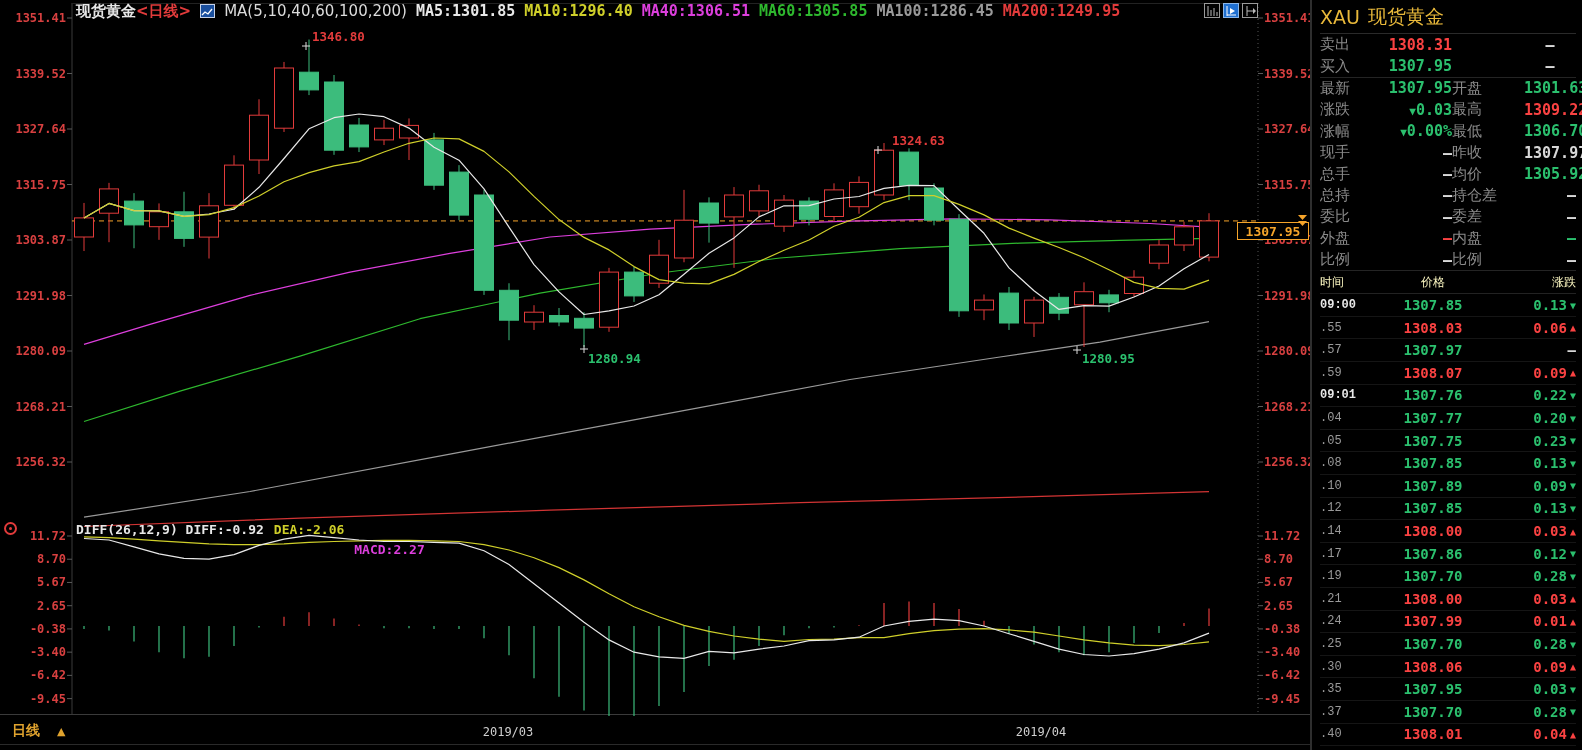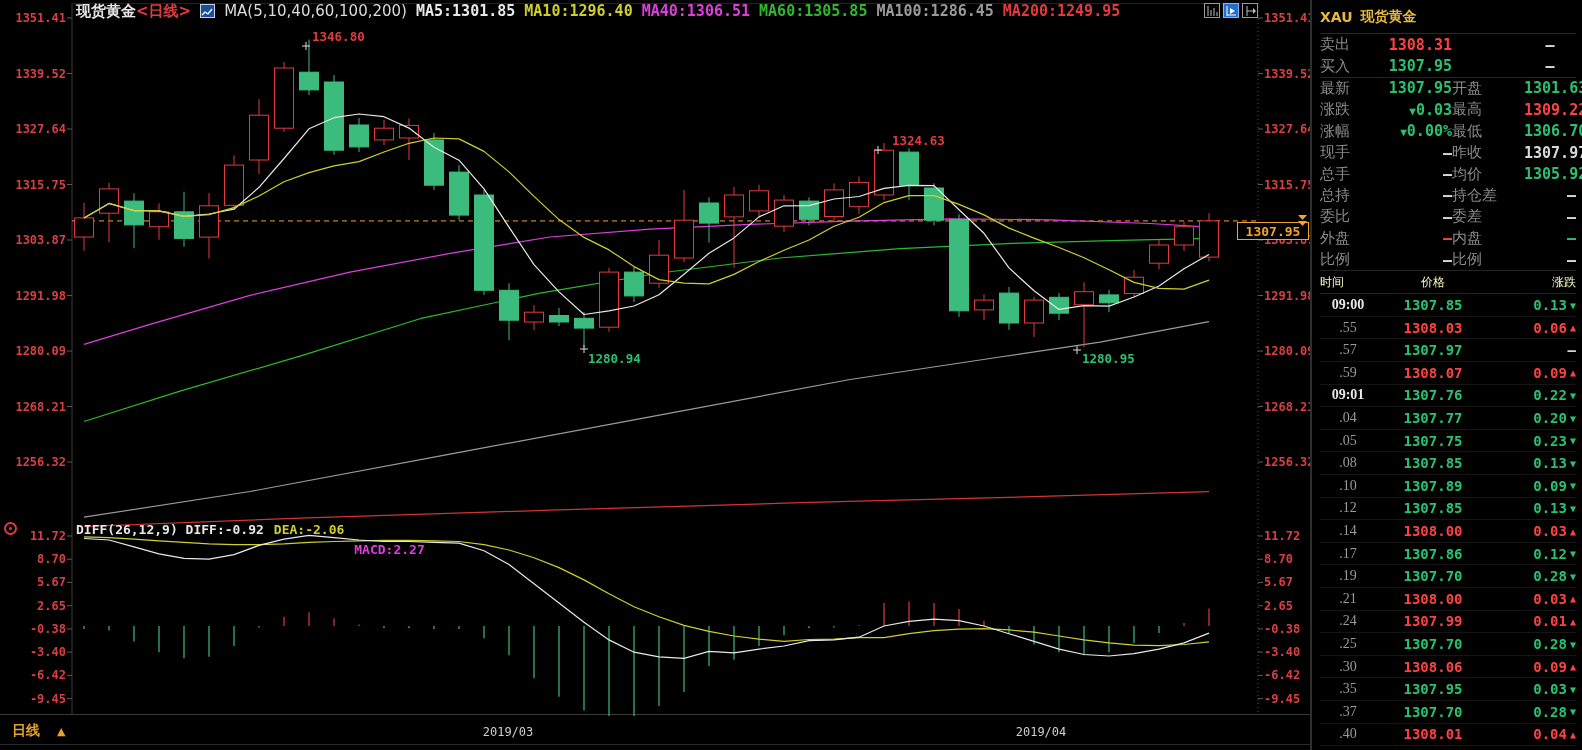--- a/index.html
+++ b/index.html
@@ -21,31 +21,31 @@
   .rdot span{width:3px;height:3px;background:#e23b3b;border-radius:50%;display:block;}
   
   .icons{position:absolute;left:1204px;top:3px;display:flex;gap:3px;}
   .icn{width:16px;height:15px;border:1px solid #9a9a9a;box-sizing:border-box;background:#000;display:flex;align-items:center;justify-content:center;}
   .icn.active{background:#1f6fd0;border-color:#8ab6e8;}
   
   .ptab{position:absolute;left:12px;top:722px;display:flex;align-items:center;gap:17px;color:#e0a32e;font-size:14px;font-weight:bold;cursor:pointer;}
   .ptab .arr{font-size:11px;}
   
   .qp{position:absolute;left:1310px;top:0;width:272px;height:750px;background:#000;border-left:2px solid #2e2e2e;box-sizing:border-box;padding:0 6px 0 8px;overflow:hidden;}
-  .qp-title{height:33px;display:flex;align-items:center;gap:8px;border-bottom:1px solid #2a2a2a;font-size:14px;font-weight:bold;color:#e8b83a;}
+  .qp-title{height:33px;display:flex;align-items:center;gap:8px;border-bottom:1px solid #2a2a2a;font-size:19px;font-weight:normal;color:#e8b83a;}
   .q-row{display:grid;grid-template-columns:58px 74px 72px auto;height:21.4px;align-items:center;font-size:15px;}
   .q-row.sep{border-bottom:1px solid #242424;}
   .q-label{color:#8a8a8a;}
   .q-v{text-align:right;font-family:"DejaVu Sans Mono","Liberation Mono",monospace;font-weight:bold;font-size:15px;}
   .q-v .qarr{font-size:11px;}
   .q-v.dashc{text-align:center;}
   .t-head{display:grid;grid-template-columns:56px auto 86px;height:22px;align-items:center;color:#fef9c3;font-size:12px;border-bottom:1px solid #222;}
   .t-head .h2{text-align:center}.t-head .h3{text-align:right}
   .t-row{display:grid;grid-template-columns:56px auto 86px;height:21.6px;align-items:center;border-bottom:1px solid #151515;font-size:14px;}
-  .t-time{text-align:center;font-family:Liberation Serif, serif;font-size:14px;color:#9a9a9a;}
+  .t-time{text-align:left;font-family:Liberation Mono, monospace;font-size:12px;color:#9a9a9a;}
   .t-time.maj{color:#e8e8e8;font-weight:bold;}
   .t-price{text-align:center;font-family:"DejaVu Sans Mono","Liberation Mono",monospace;font-weight:bold;}
   .t-chg{display:flex;justify-content:flex-end;align-items:center;gap:3px;font-family:"DejaVu Sans Mono","Liberation Mono",monospace;font-weight:bold;}
   .t-chg .arr{font-size:10px;}
 </style>
 </head>
 <body>
 
 <div class="app">
 

